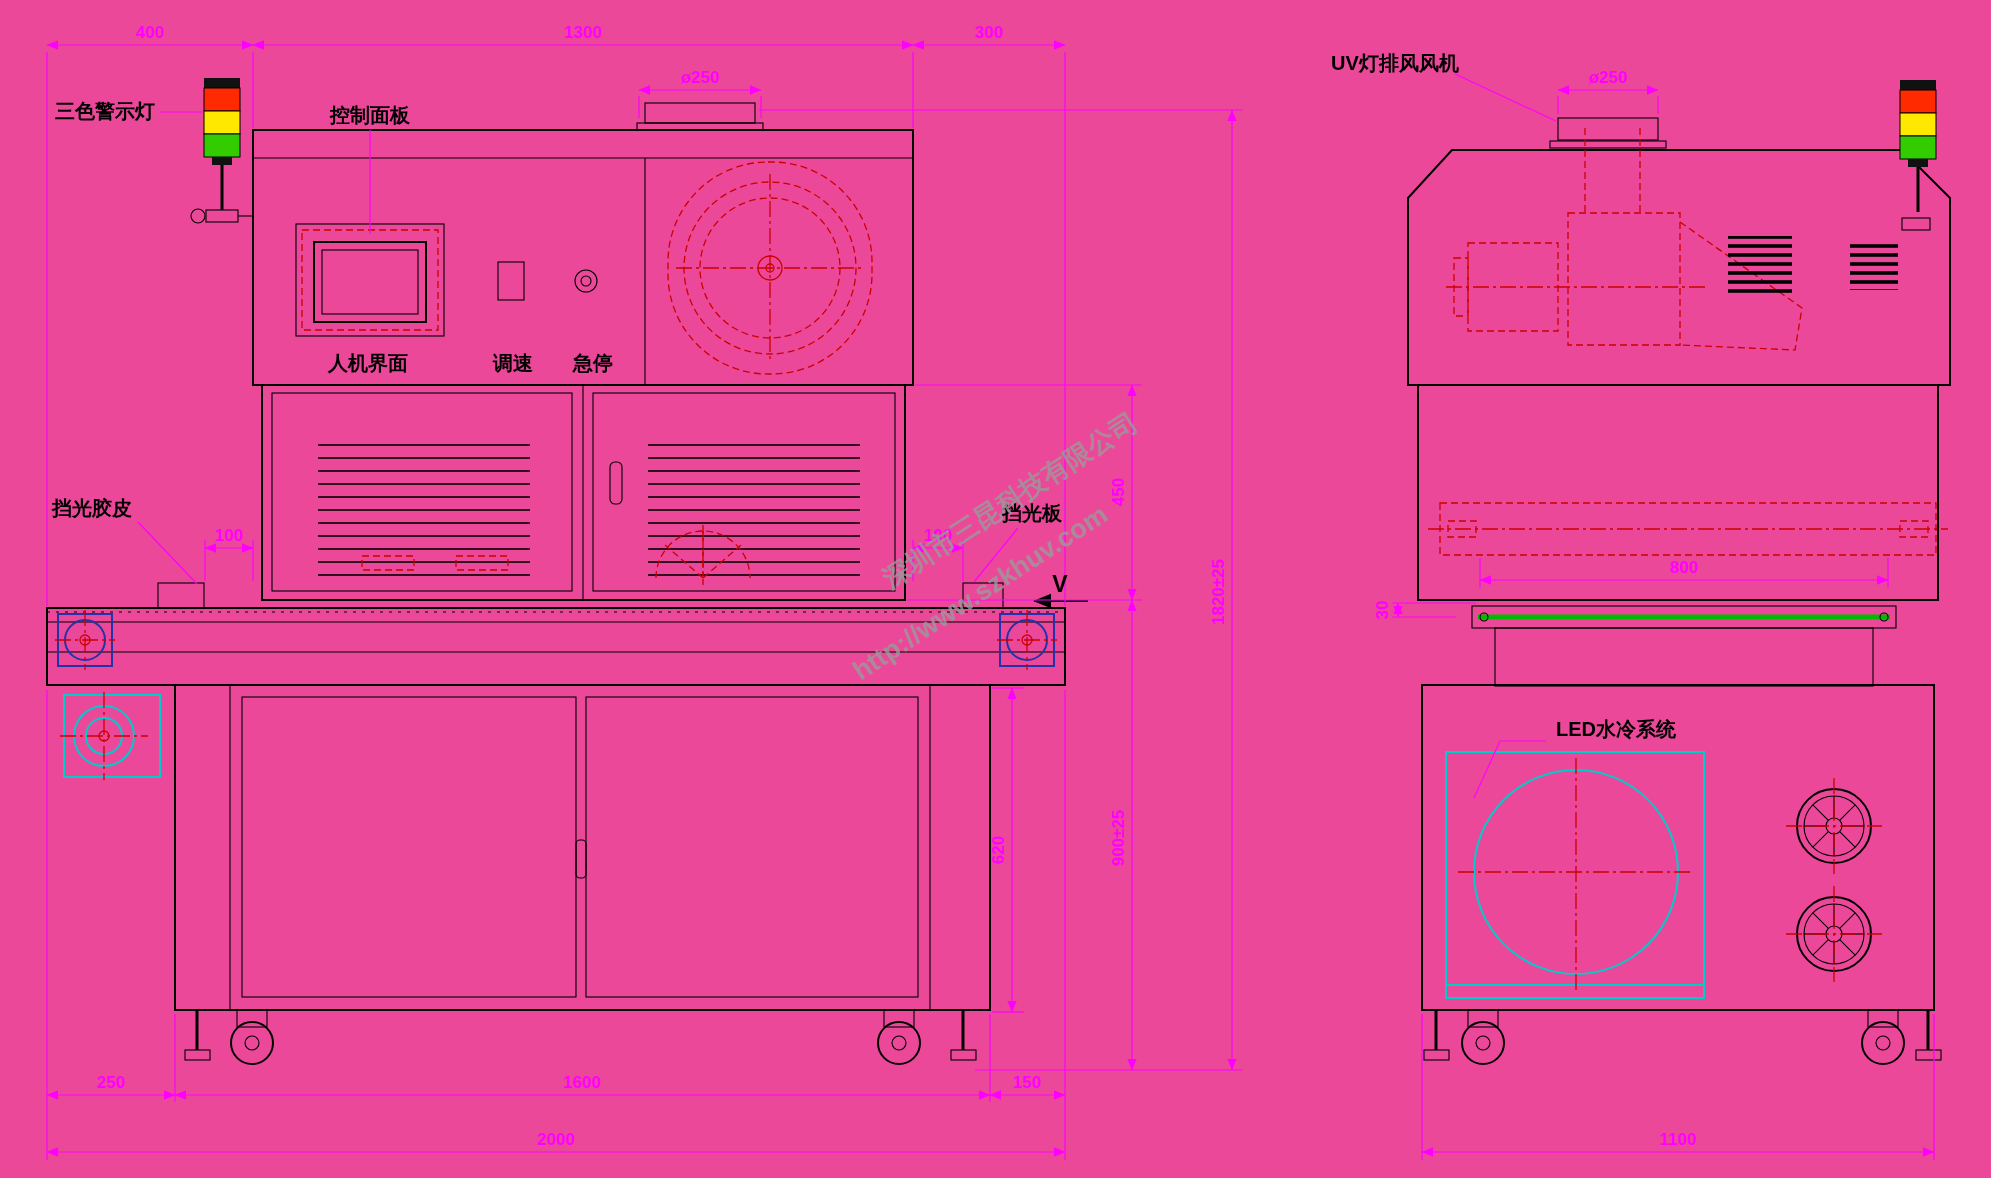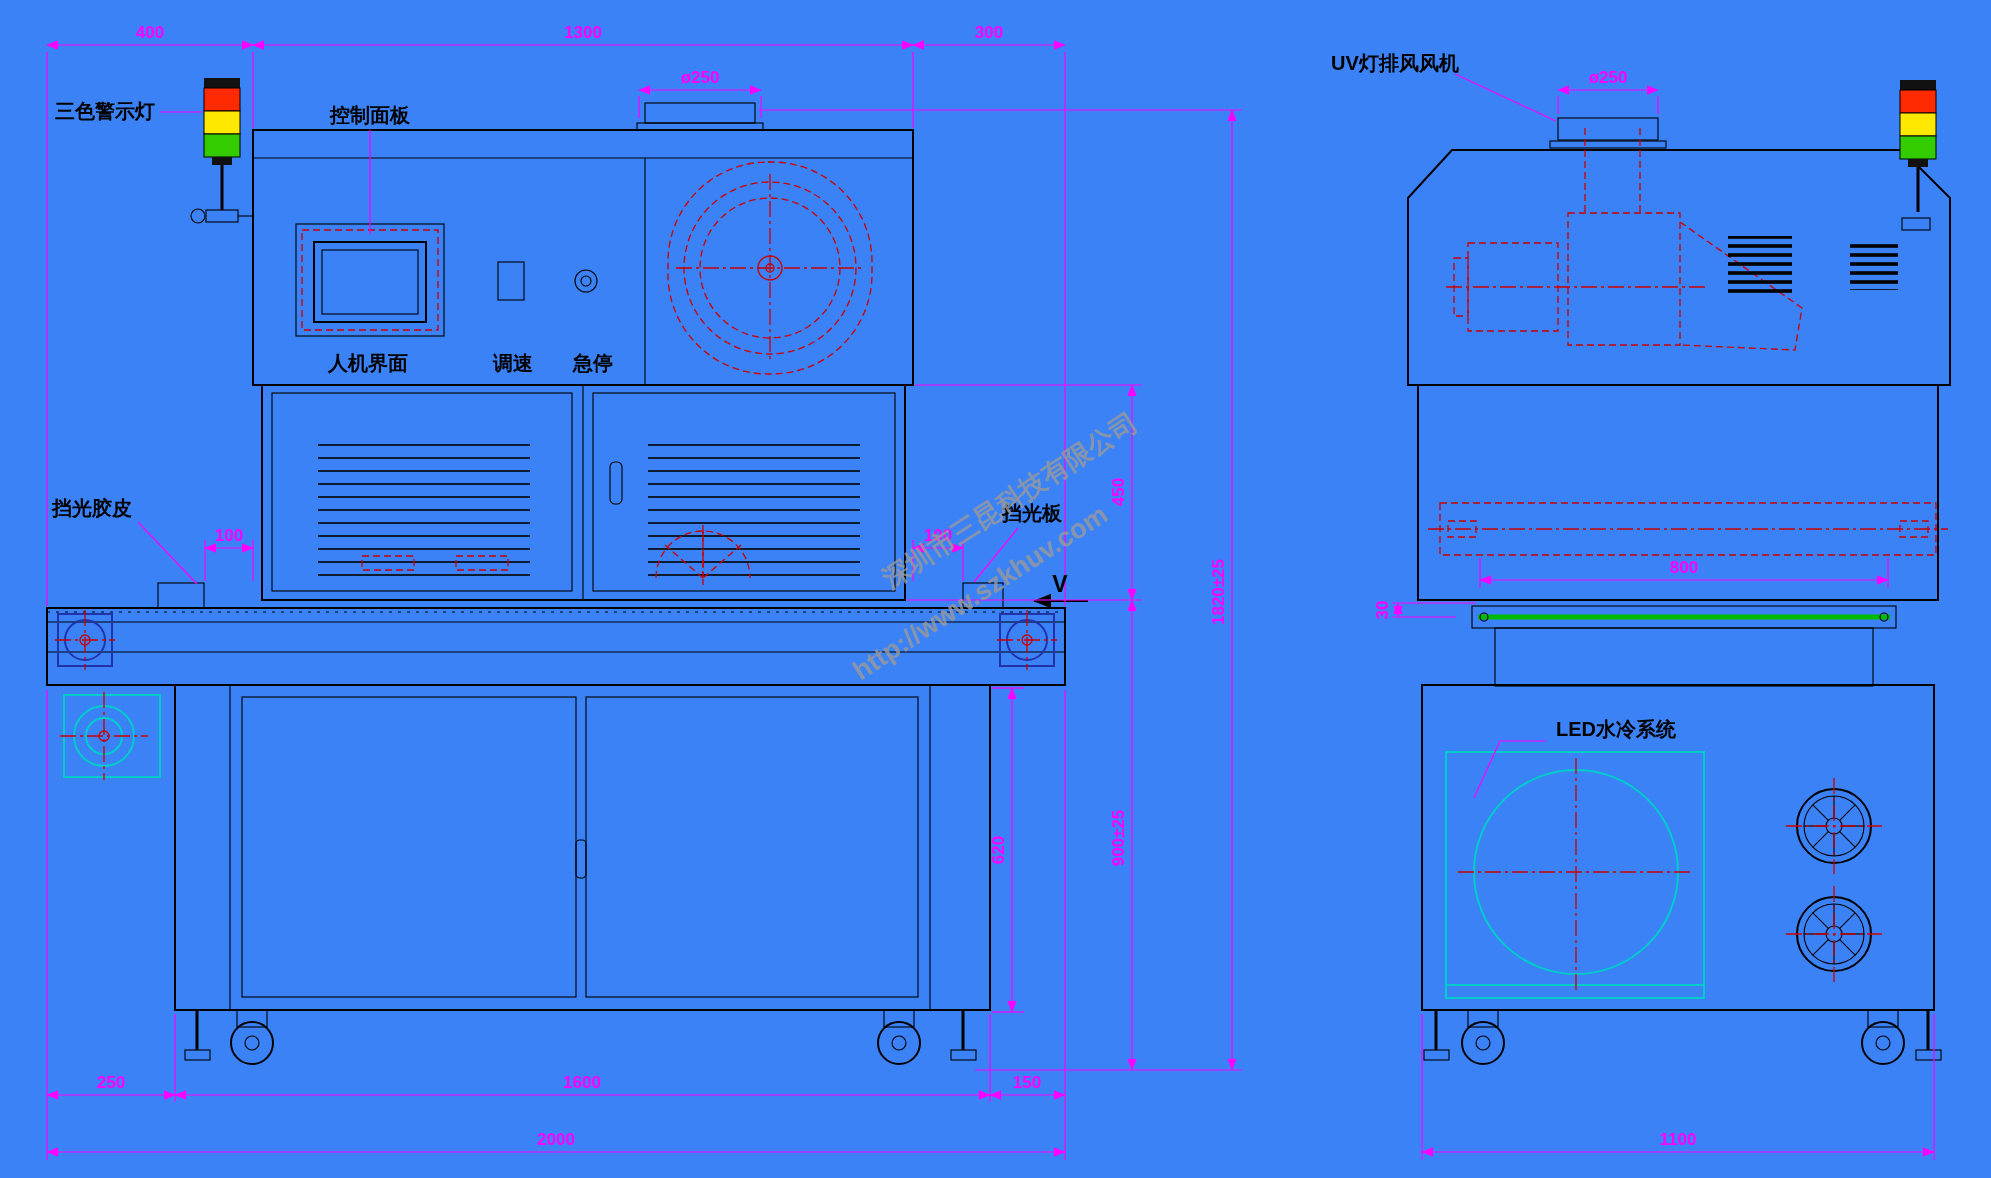--- a/index.html
+++ b/index.html
@@ -1,16 +1,16 @@
 <!DOCTYPE html>
 <html style="--dimension: #ff00ff; --outline: #000000; --hidden-detail: #cc0000; --cooling: #00cccc; --belt: #00bb00; --roller: #2233aa; --light-red: #ff2a00; --light-yellow: #ffe800; --light-green: #33cc00; --watermark: #9a9a9a;"><head>
 <meta charset="utf-8">
 <style>
   html,body{margin:0;padding:0;background:#f2f2f2}
-  .stage{position:relative;width:1991px;height:1178px;background:#3b82f6;overflow:hidden;
+  .stage{position:relative;width:1991px;height:1178px;background:#ec4899;overflow:hidden;
          font-family:"Liberation Sans","DejaVu Sans",sans-serif}
   svg{display:block}
   svg text{font-family:"Liberation Sans","DejaVu Sans",sans-serif}
   .dim{stroke:var(--dimension);stroke-width:1.2;fill:none}
   .dimt{fill:var(--dimension);font-size:17px;font-weight:700;text-anchor:middle}
   .lbl{fill:var(--outline);font-size:20px;font-weight:700;text-anchor:middle}
   .big{font-size:23px}
   .blk{stroke:var(--outline);stroke-width:2;fill:none}
   .thin{stroke:var(--outline);stroke-width:1.1;fill:none}
   .red{stroke:var(--hidden-detail);stroke-width:1.3;fill:none}

